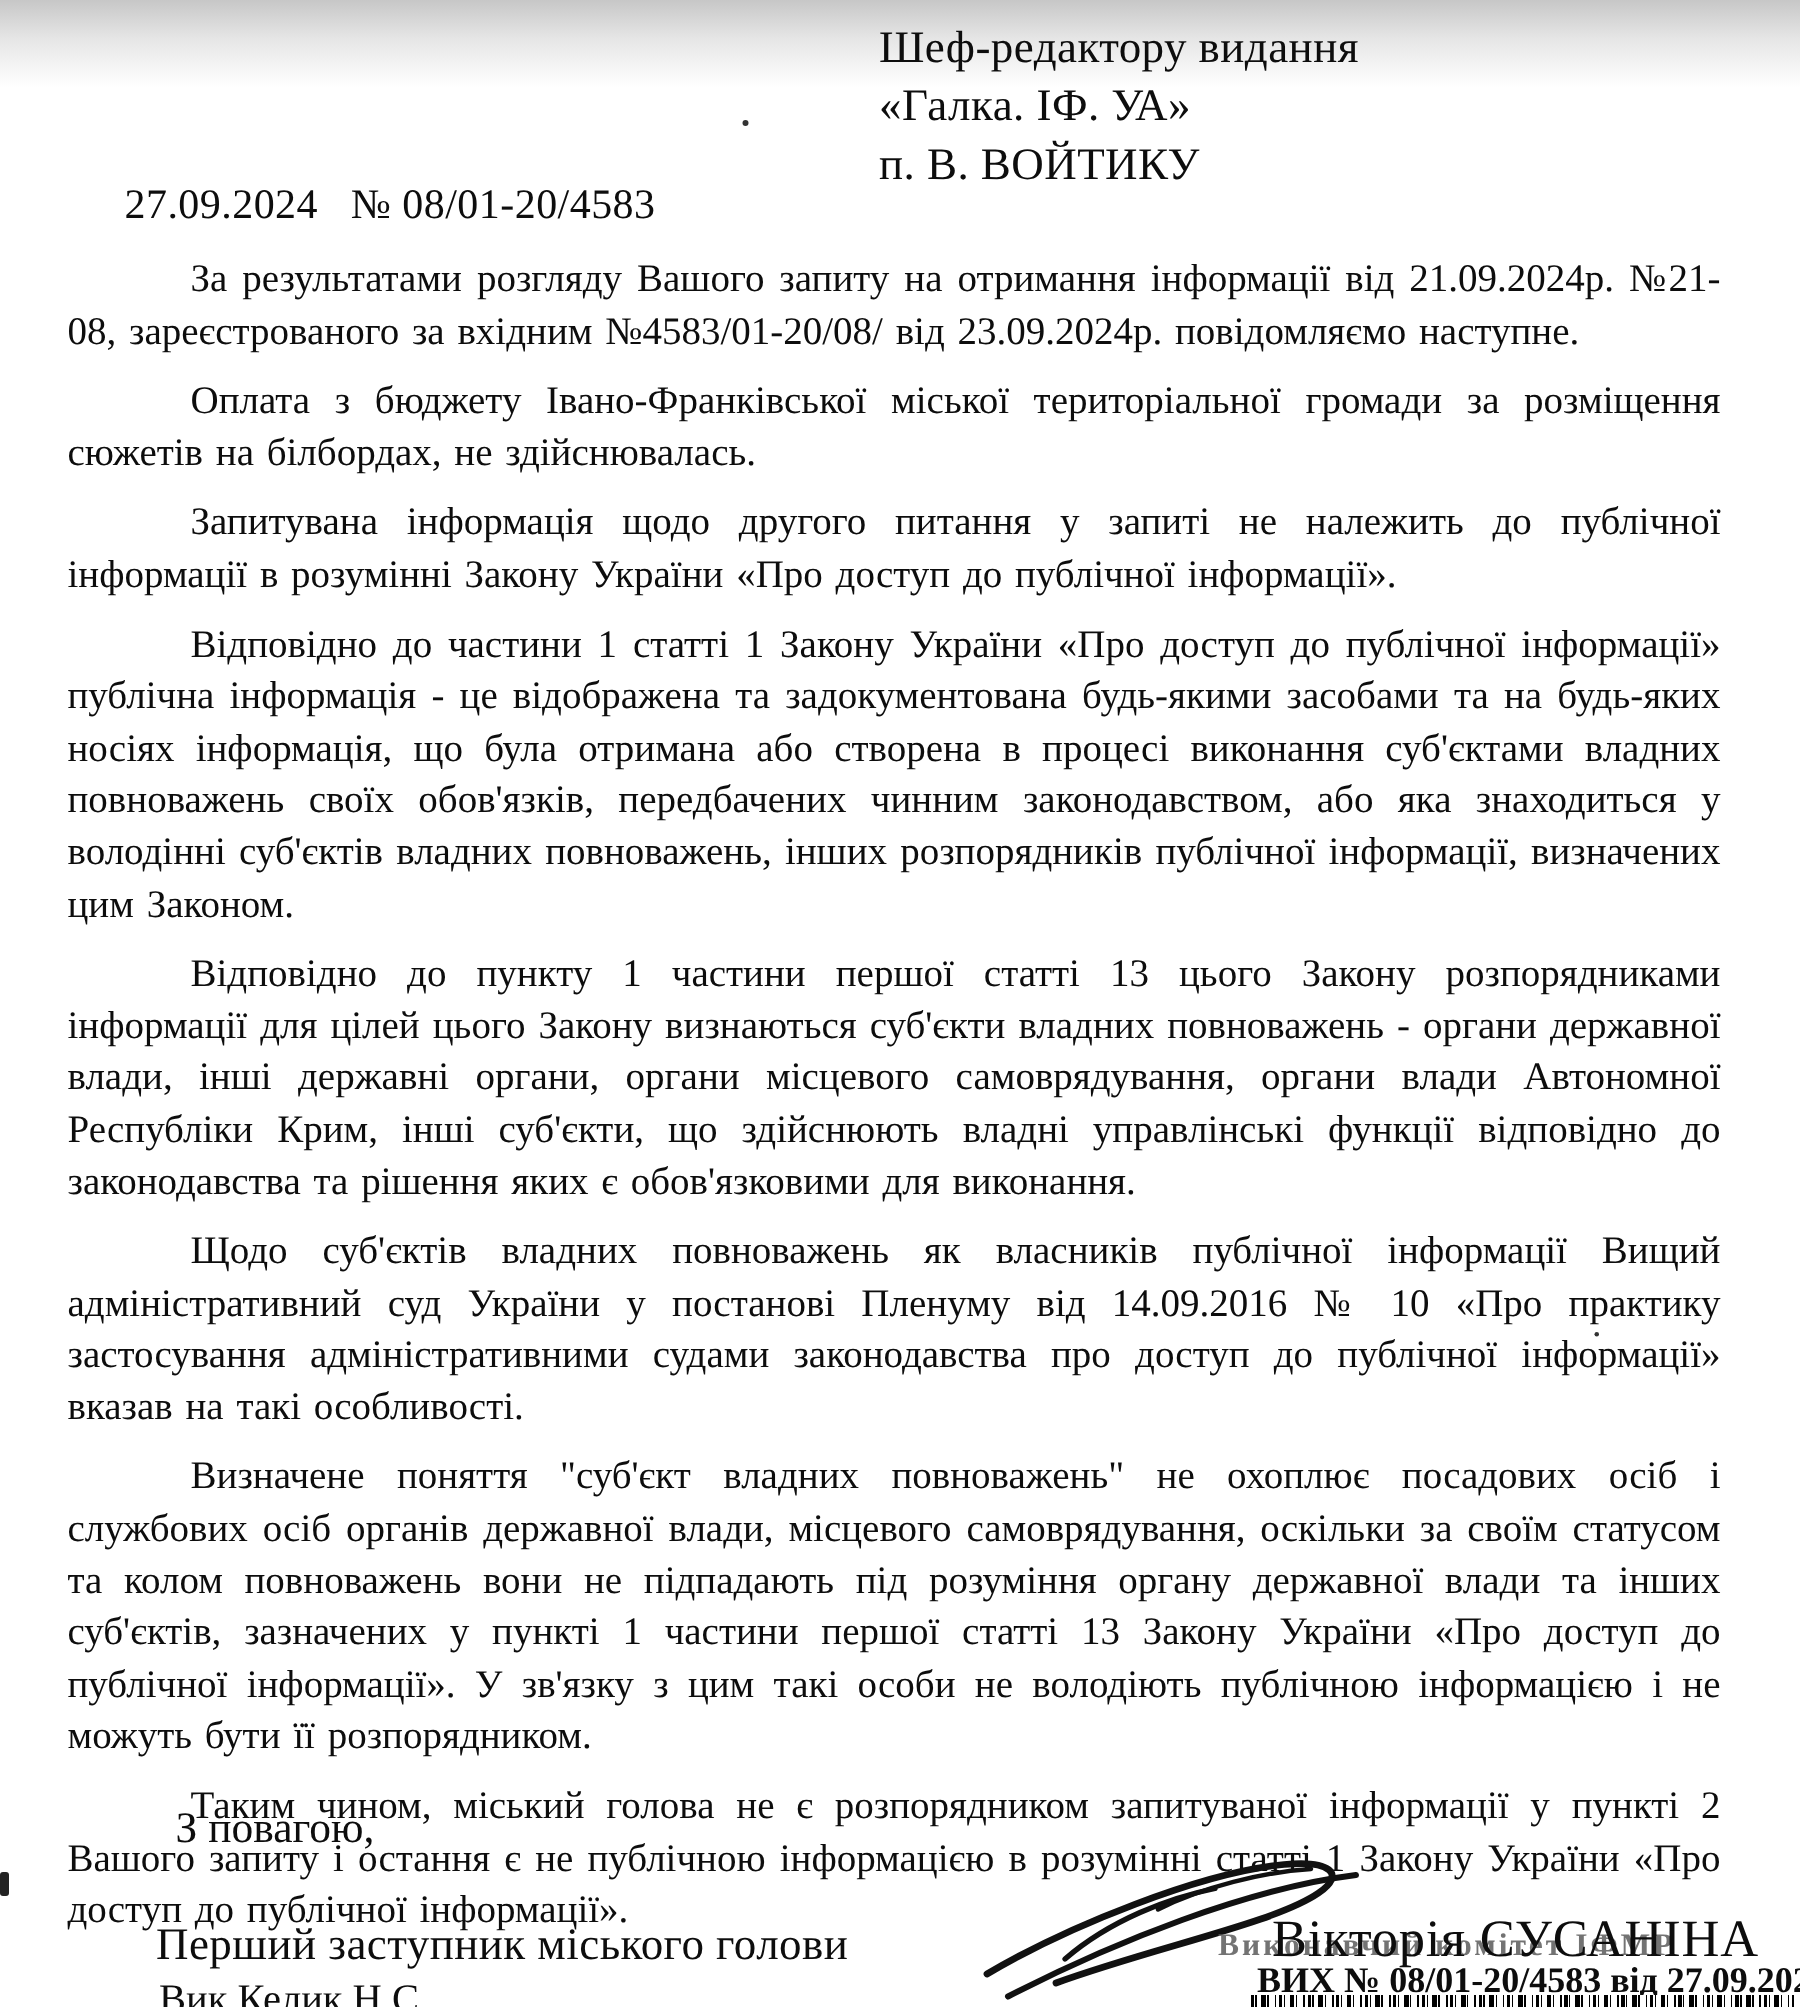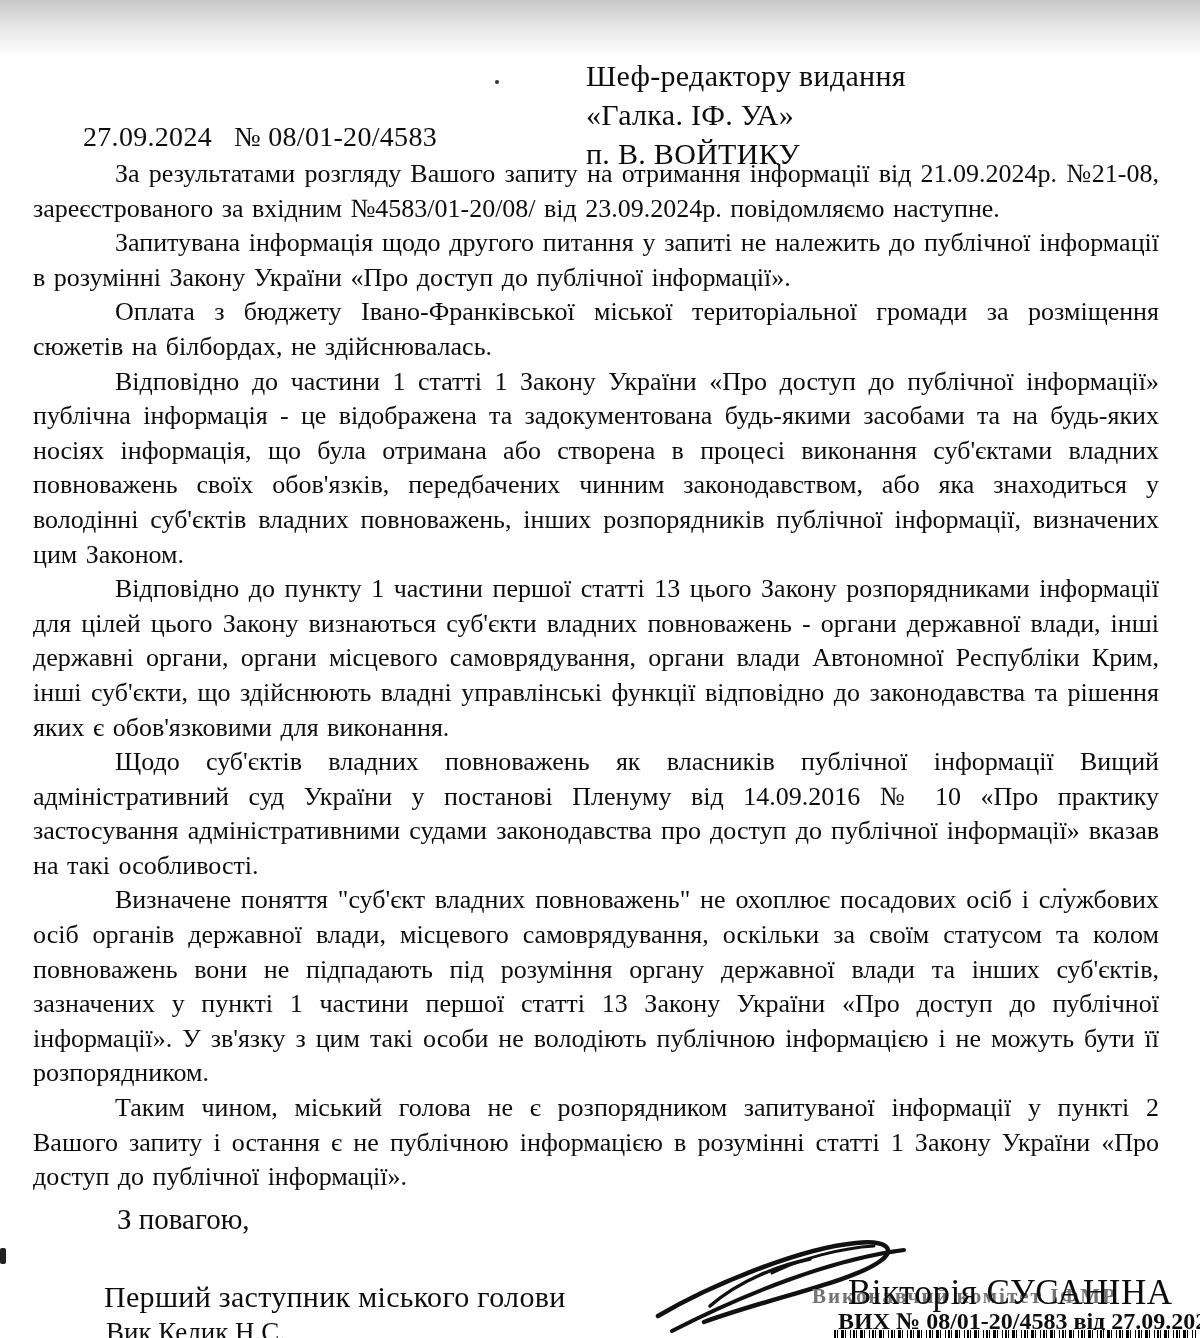--- a/index.html
+++ b/index.html
@@ -48,35 +48,34 @@
     white-space: pre;
     letter-spacing: 0.3px;
   }
   .addressee-block {
     position: absolute;
     left: 586px;
     top: 12px;
     font-size: 30px;
     line-height: 39px;
     letter-spacing: 0.3px;
-    margin-top: 44px;
   }
   
   .letter-body {
     position: absolute;
     left: 33px;
     right: 41px;
     top: 157px;
     font-size: 26px;
     line-height: 34.6px;
     text-align: justify;
     word-spacing: 2px;
   }
   .letter-body p {
-    margin: 0;
+    margin: 12px;
     text-indent: 82px;
     font-family: Liberation Serif, serif;
   }
   
   .salutation {
     position: absolute;
     left: 117px;
     top: 1203px;
     font-size: 29px;
   }
@@ -164,22 +163,22 @@
   </div>
 
   <div class="addressee-block">
     <div>Шеф-редактору видання</div>
     <div>«Галка. ІФ. УА»</div>
     <div>п. В. ВОЙТИКУ</div>
   </div>
 
   <div class="letter-body">
     <p>За результатами розгляду Вашого запиту на отримання інформації від 21.09.2024р. №21-08, зареєстрованого за вхідним №4583/01-20/08/ від 23.09.2024р. повідомляємо наступне.</p>
+    <p>Оплата з бюджету Івано-Франківської міської територіальної громади за розміщення сюжетів на білбордах, не здійснювалась.</p>
     <p>Запитувана інформація щодо другого питання у запиті не належить до публічної інформації в розумінні Закону України «Про доступ до публічної інформації».</p>
-    <p>Оплата з бюджету Івано-Франківської міської територіальної громади за розміщення сюжетів на білбордах, не здійснювалась.</p>
     <p>Відповідно до частини 1 статті 1 Закону України «Про доступ до публічної інформації» публічна інформація - це відображена та задокументована будь-якими засобами та на будь-яких носіях інформація, що була отримана або створена в процесі виконання суб'єктами владних повноважень своїх обов'язків, передбачених чинним законодавством, або яка знаходиться у володінні суб'єктів владних повноважень, інших розпорядників публічної інформації, визначених цим Законом.</p>
     <p>Відповідно до пункту 1 частини першої статті 13 цього Закону розпорядниками інформації для цілей цього Закону визнаються суб'єкти владних повноважень - органи державної влади, інші державні органи, органи місцевого самоврядування, органи влади Автономної Республіки Крим, інші суб'єкти, що здійснюють владні управлінські функції відповідно до законодавства та рішення яких є обов'язковими для виконання.</p>
     <p>Щодо суб'єктів владних повноважень як власників публічної інформації Вищий адміністративний суд України у постанові Пленуму від 14.09.2016  № 10 «Про практику застосування адміністративними судами законодавства про доступ до публічної інформації» вказав на такі особливості.</p>
     <p>Визначене поняття "суб'єкт владних повноважень" не охоплює посадових осіб і службових осіб органів державної влади, місцевого самоврядування, оскільки за своїм статусом та колом повноважень вони не підпадають під розуміння органу державної влади та інших суб'єктів, зазначених у пункті 1 частини першої статті 13 Закону України «Про доступ до публічної інформації». У зв'язку з цим такі особи не володіють публічною інформацією і не можуть бути її розпорядником.</p>
     <p>Таким чином, міський голова не є розпорядником запитуваної інформації у пункті 2 Вашого запиту і остання є не публічною інформацією в розумінні статті 1 Закону України «Про доступ до публічної інформації».</p>
   </div>
 
   <div class="salutation">З повагою,</div>
   <div class="signer-title">Перший заступник міського голови</div>
   <div class="executor-note">Вик Келик Н.С.</div>

